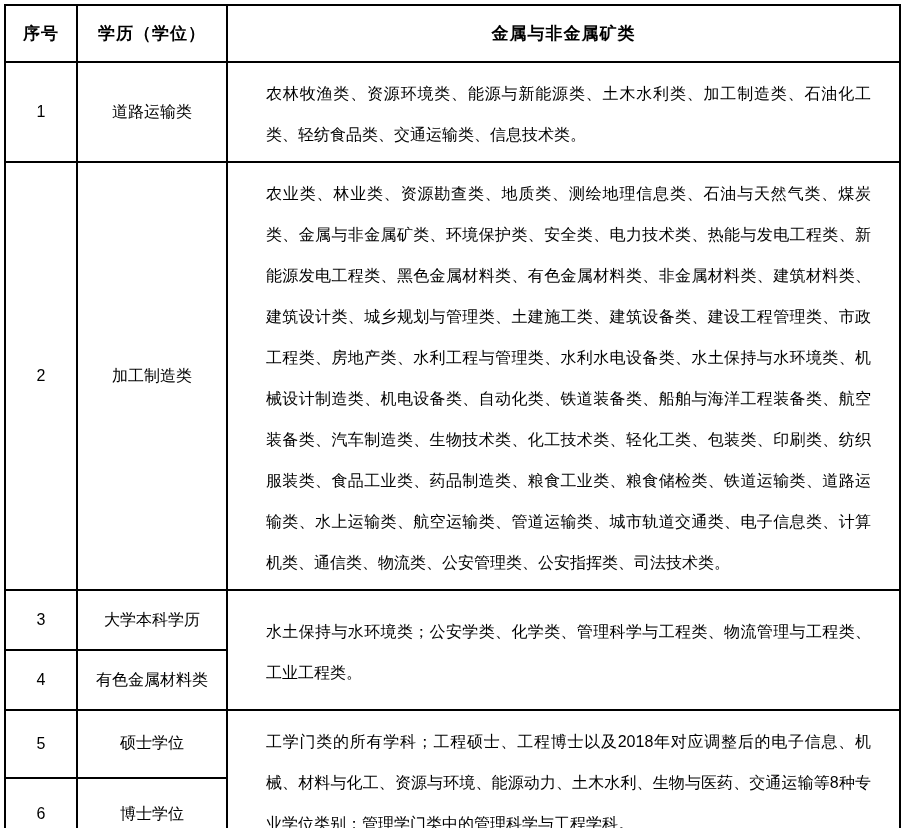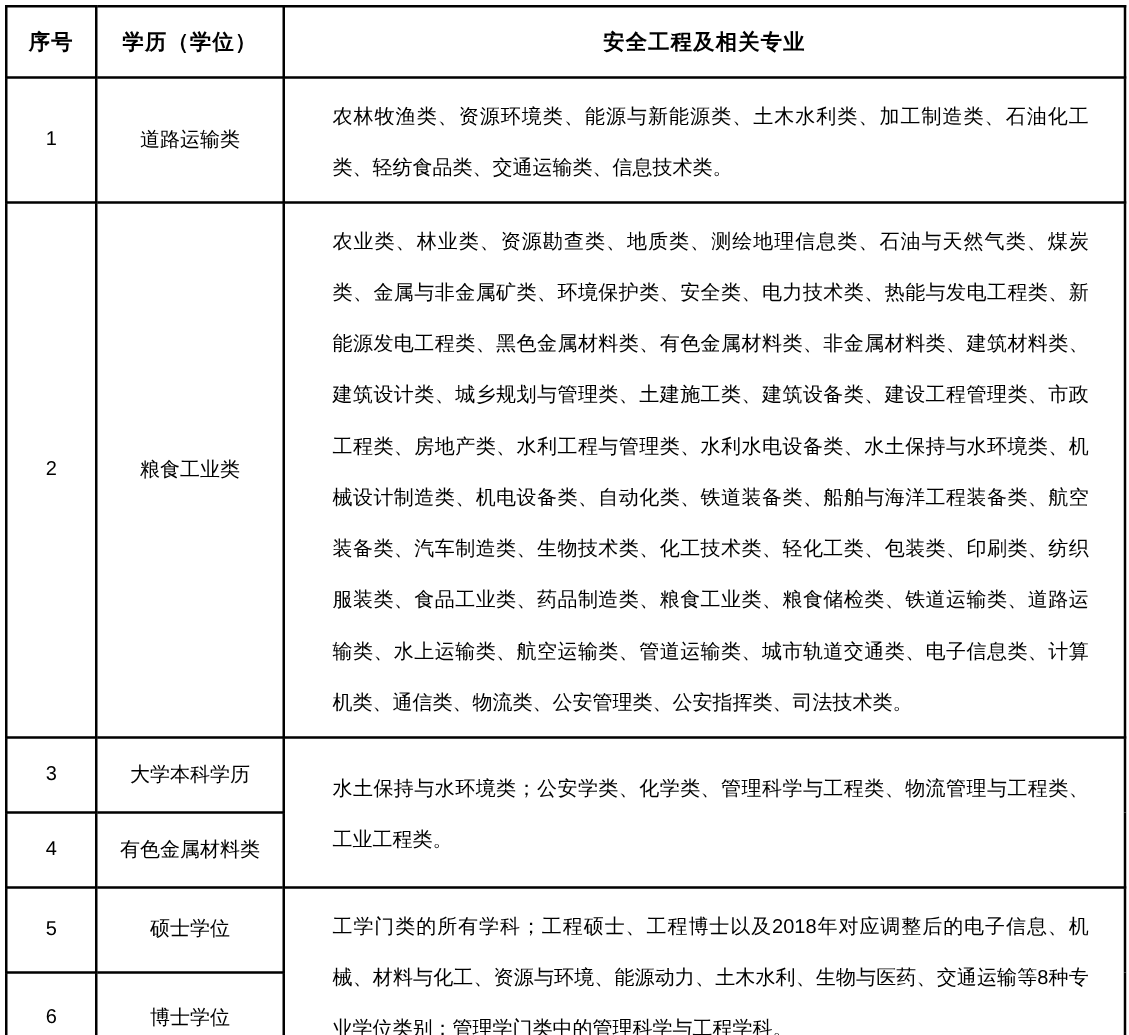--- a/index.html
+++ b/index.html
@@ -70,32 +70,32 @@
   <table class="edu-table">
     <colgroup>
       <col class="c-no">
       <col class="c-degree">
       <col class="c-majors">
     </colgroup>
     <tbody>
       <tr class="r-header">
         <th>序号</th>
         <th>学历（学位）</th>
-        <th>安全工程及相关专业</th>
+        <th>金属与非金属矿类</th>
       </tr>
 
       <tr class="r1">
         <td class="cell-no">1</td>
         <td class="cell-degree">道路运输类</td>
         <td class="cell-majors">农林牧渔类、资源环境类、能源与新能源类、土木水利类、加工制造类、石油化工类、轻纺食品类、交通运输类、信息技术类。</td>
       </tr>
 
       <tr class="r2">
         <td class="cell-no">2</td>
-        <td class="cell-degree">粮食工业类</td>
+        <td class="cell-degree">加工制造类</td>
         <td class="cell-majors">农业类、林业类、资源勘查类、地质类、测绘地理信息类、石油与天然气类、煤炭类、金属与非金属矿类、环境保护类、安全类、电力技术类、热能与发电工程类、新能源发电工程类、黑色金属材料类、有色金属材料类、非金属材料类、建筑材料类、建筑设计类、城乡规划与管理类、土建施工类、建筑设备类、建设工程管理类、市政工程类、房地产类、水利工程与管理类、水利水电设备类、水土保持与水环境类、机械设计制造类、机电设备类、自动化类、铁道装备类、船舶与海洋工程装备类、航空装备类、汽车制造类、生物技术类、化工技术类、轻化工类、包装类、印刷类、纺织服装类、食品工业类、药品制造类、粮食工业类、粮食储检类、铁道运输类、道路运输类、水上运输类、航空运输类、管道运输类、城市轨道交通类、电子信息类、计算机类、通信类、物流类、公安管理类、公安指挥类、司法技术类。</td>
       </tr>
 
       <tr class="r3">
         <td class="cell-no">3</td>
         <td class="cell-degree">大学本科学历</td>
         <td class="cell-majors" rowspan="2">水土保持与水环境类；公安学类、化学类、管理科学与工程类、物流管理与工程类、工业工程类。</td>
       </tr>
 
       <tr class="r4">

